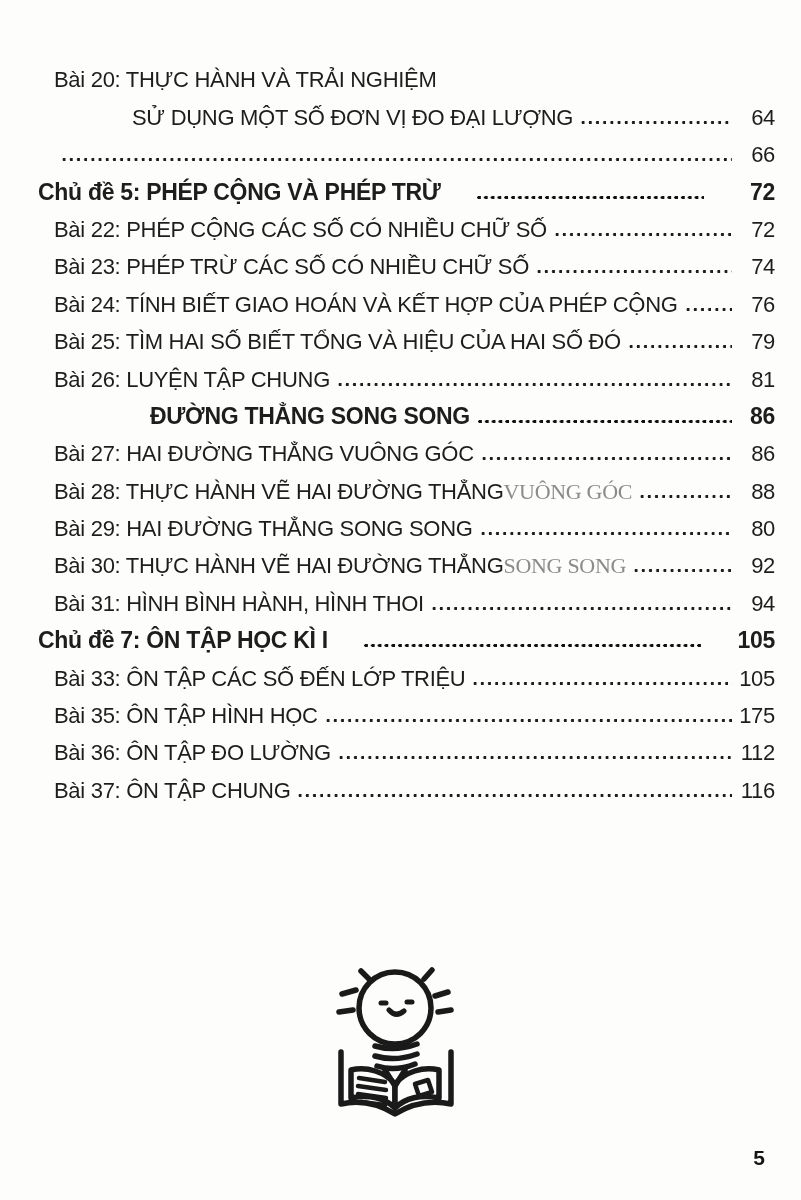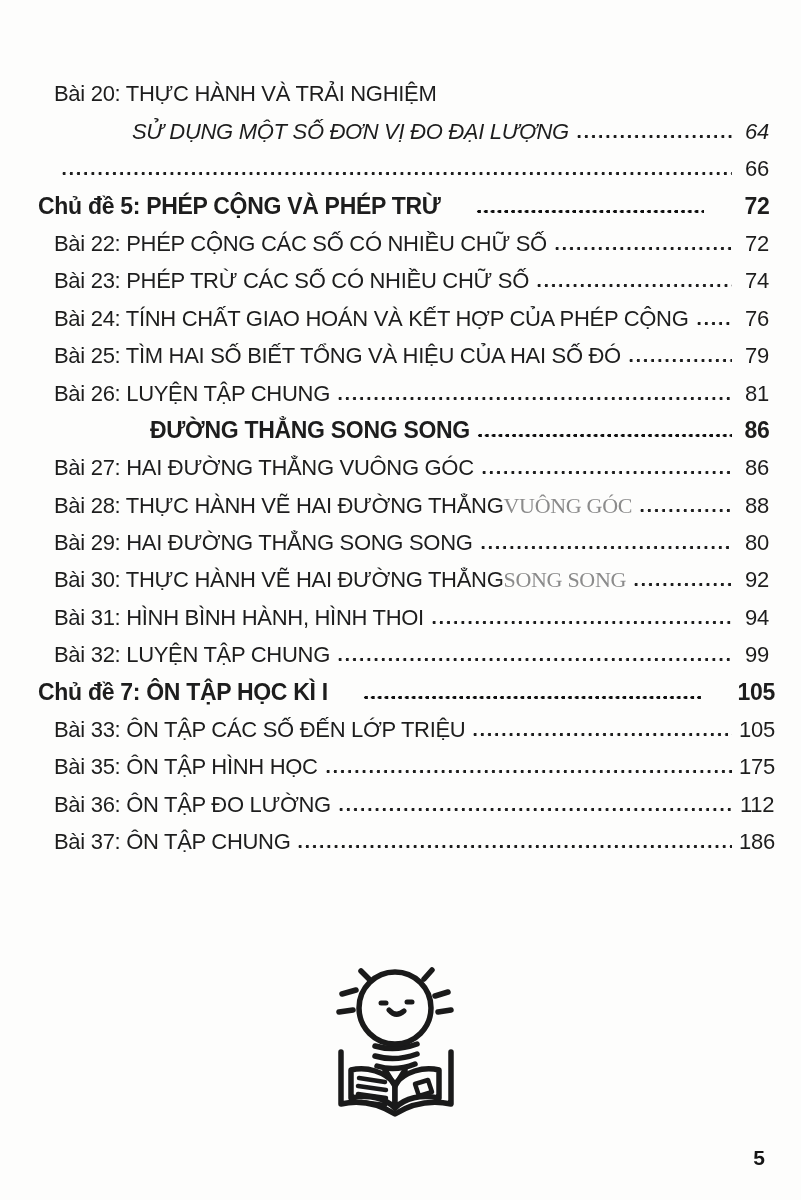--- a/index.html
+++ b/index.html
@@ -4,50 +4,50 @@
 <style>
   html,body{margin:0;padding:0;}
   body{
     width:801px;height:1200px;position:relative;overflow:hidden;
     background:var(--paper,#fdfdfc);
     font-family:"Liberation Sans","DejaVu Sans",sans-serif;
     color:var(--ink,#1d1d1d);
   }
   .page{position:absolute;inset:0;}
   .toc{
-    position:absolute;left:38px;right:26px;top:70px;
+    position:absolute;left:38px;right:26px;top:56px;
     display:flex;flex-direction:column;
   }
   .toc-row{
     display:flex;align-items:flex-end;height:37.4px;
     white-space:nowrap;overflow:hidden;
   }
   .toc-row .label,.toc-row .label-light,.toc-row .pagenum{
     font-size:22px;line-height:27px;letter-spacing:-0.3px;flex:0 0 auto;
   }
   .toc-row.lesson{padding-left:16px;}
-  .toc-row.lesson-cont{padding-left:94px;font-style:italic;}
+  .toc-row.lesson-cont{padding-left:94px;}
   .toc-row.chapter{padding-left:0;gap:28px;}
   .toc-row.chapter-cont{padding-left:112px;}
   .toc-row.chapter .label,.toc-row.chapter .pagenum,
   .toc-row.chapter-cont .label,.toc-row.chapter-cont .pagenum{
     font-weight:bold;font-size:23px;
   }
   .label-light{color:var(--light-ink,#8b8b8b);font-family:Liberation Serif, serif;}
   .dots{
     flex:1 1 auto;min-width:14px;height:5px;
     margin:0 7px 6px 7px;align-self:flex-end;
     background-image:radial-gradient(circle at 3px 2.5px, var(--ink,#1d1d1d) 1.5px, rgba(0,0,0,0) 1.7px);
     background-size:7.2px 5px;background-repeat:repeat-x;
   }
   .chapter .dots,.chapter-cont .dots{
     background-image:radial-gradient(circle at 3px 2.5px, #101010 1.7px, rgba(0,0,0,0) 1.9px);
     background-size:6.8px 5px;
   }
-  .pagenum{min-width:36px;text-align:center;}
+  .pagenum{min-width:36px;text-align:right;}
   .doodle{position:absolute;left:331px;top:958px;width:132px;height:162px;}
   .folio{
     position:absolute;right:36px;top:1146px;
     font-size:21px;font-weight:bold;color:#151515;
   }
 </style>
 </head>
 <body style="--paper: #fdfdfc; --ink: #1d1d1d; --light-ink: #8b8b8b;">
 
 <div class="page">
@@ -75,21 +75,21 @@
       <span class="label">Bài 22: PHÉP CỘNG CÁC SỐ CÓ NHIỀU CHỮ SỐ</span>
       <span class="dots"></span>
       <span class="pagenum">72</span>
     </div>
       <div class="toc-row lesson">
       <span class="label">Bài 23: PHÉP TRỪ CÁC SỐ CÓ NHIỀU CHỮ SỐ</span>
       <span class="dots"></span>
       <span class="pagenum">74</span>
     </div>
       <div class="toc-row lesson">
-      <span class="label">Bài 24: TÍNH CHẤT GIAO HOÁN VÀ KẾT HỢP CỦA PHÉP CỘNG</span>
+      <span class="label">Bài 24: TÍNH BIẾT GIAO HOÁN VÀ KẾT HỢP CỦA PHÉP CỘNG</span>
       <span class="dots"></span>
       <span class="pagenum">76</span>
     </div>
       <div class="toc-row lesson">
       <span class="label">Bài 25: TÌM HAI SỐ BIẾT TỔNG VÀ HIỆU CỦA HAI SỐ ĐÓ</span>
       <span class="dots"></span>
       <span class="pagenum">79</span>
     </div>
       <div class="toc-row lesson">
       <span class="label">Bài 26: LUYỆN TẬP CHUNG</span>
@@ -121,25 +121,20 @@
       <span class="label">Bài 30: THỰC HÀNH VẼ HAI ĐƯỜNG THẲNG </span>
         <span class="label-light">SONG SONG</span>
       <span class="dots"></span>
       <span class="pagenum">92</span>
     </div>
       <div class="toc-row lesson">
       <span class="label">Bài 31: HÌNH BÌNH HÀNH, HÌNH THOI</span>
       <span class="dots"></span>
       <span class="pagenum">94</span>
     </div>
-      <div class="toc-row lesson">
-      <span class="label">Bài 32: LUYỆN TẬP CHUNG</span>
-      <span class="dots"></span>
-      <span class="pagenum">99</span>
-    </div>
       <div class="toc-row chapter">
       <span class="label">Chủ đề 7: ÔN TẬP HỌC KÌ I</span>
       <span class="dots"></span>
       <span class="pagenum">105</span>
     </div>
       <div class="toc-row lesson">
       <span class="label">Bài 33: ÔN TẬP CÁC SỐ ĐẾN LỚP TRIỆU</span>
       <span class="dots"></span>
       <span class="pagenum">105</span>
     </div>
@@ -149,21 +144,21 @@
       <span class="pagenum">175</span>
     </div>
       <div class="toc-row lesson">
       <span class="label">Bài 36: ÔN TẬP ĐO LƯỜNG</span>
       <span class="dots"></span>
       <span class="pagenum">112</span>
     </div>
       <div class="toc-row lesson">
       <span class="label">Bài 37: ÔN TẬP CHUNG</span>
       <span class="dots"></span>
-      <span class="pagenum">186</span>
+      <span class="pagenum">116</span>
     </div>
     </div>
 
   <svg class="doodle" viewBox="0 0 132 162" fill="none" stroke="#1a1a1a" stroke-width="5.5" stroke-linecap="round" stroke-linejoin="round">
 
     <line x1="30" y1="13" x2="38" y2="21"></line>
     <line x1="11" y1="36" x2="25" y2="32"></line>
     <line x1="8" y1="54" x2="22" y2="52"></line>
     <line x1="101" y1="12" x2="93" y2="21"></line>
     <line x1="117" y1="34" x2="104" y2="38"></line>

